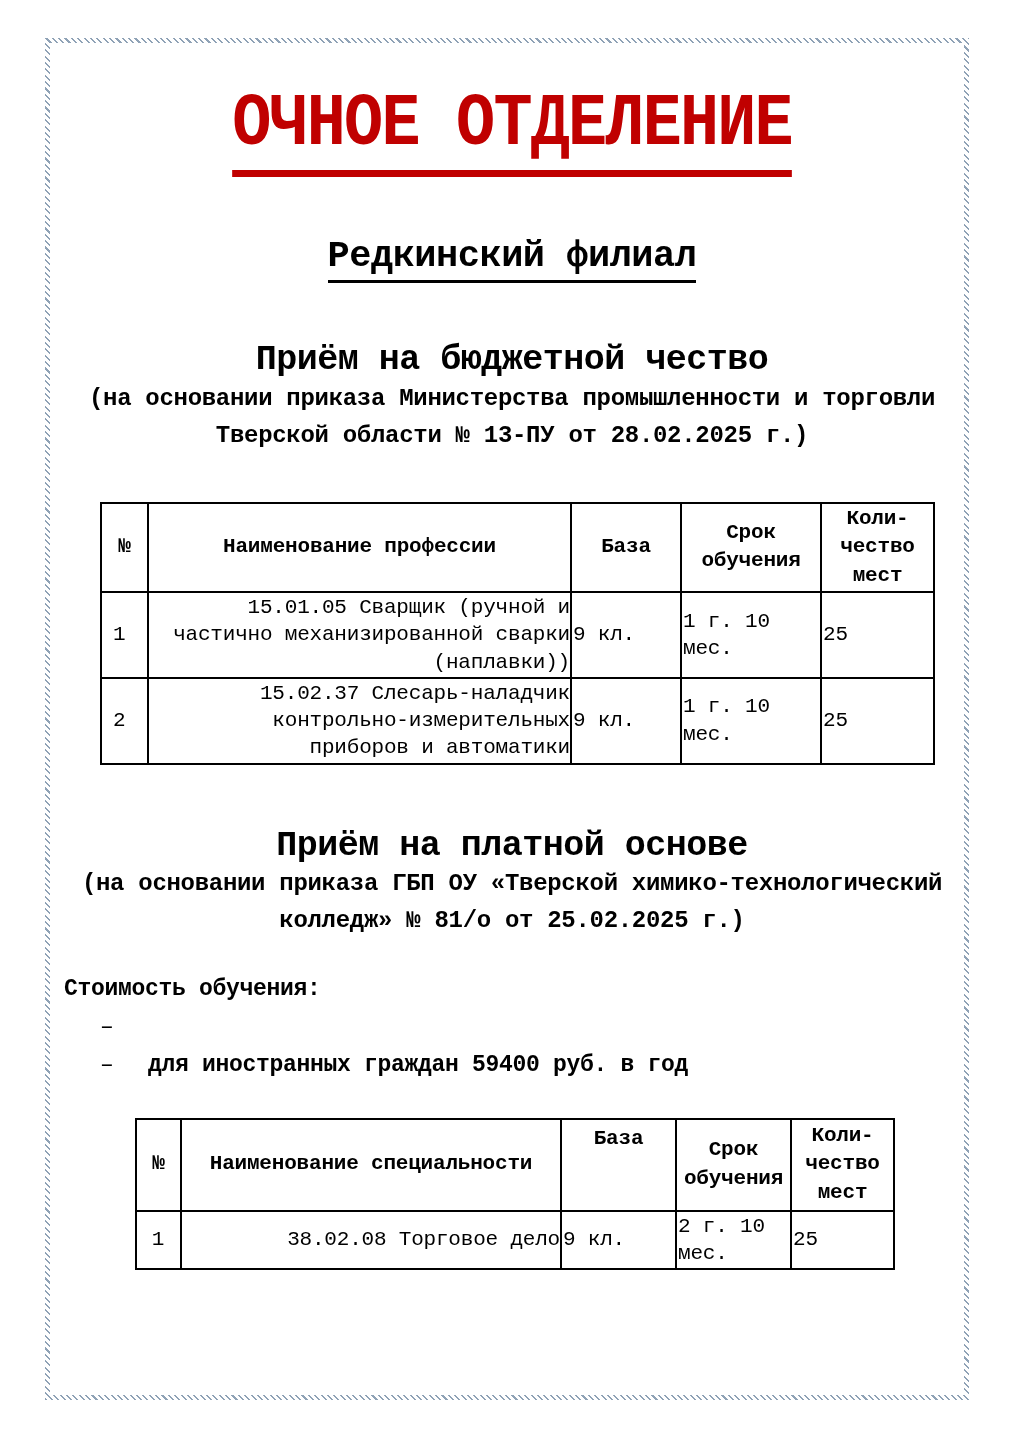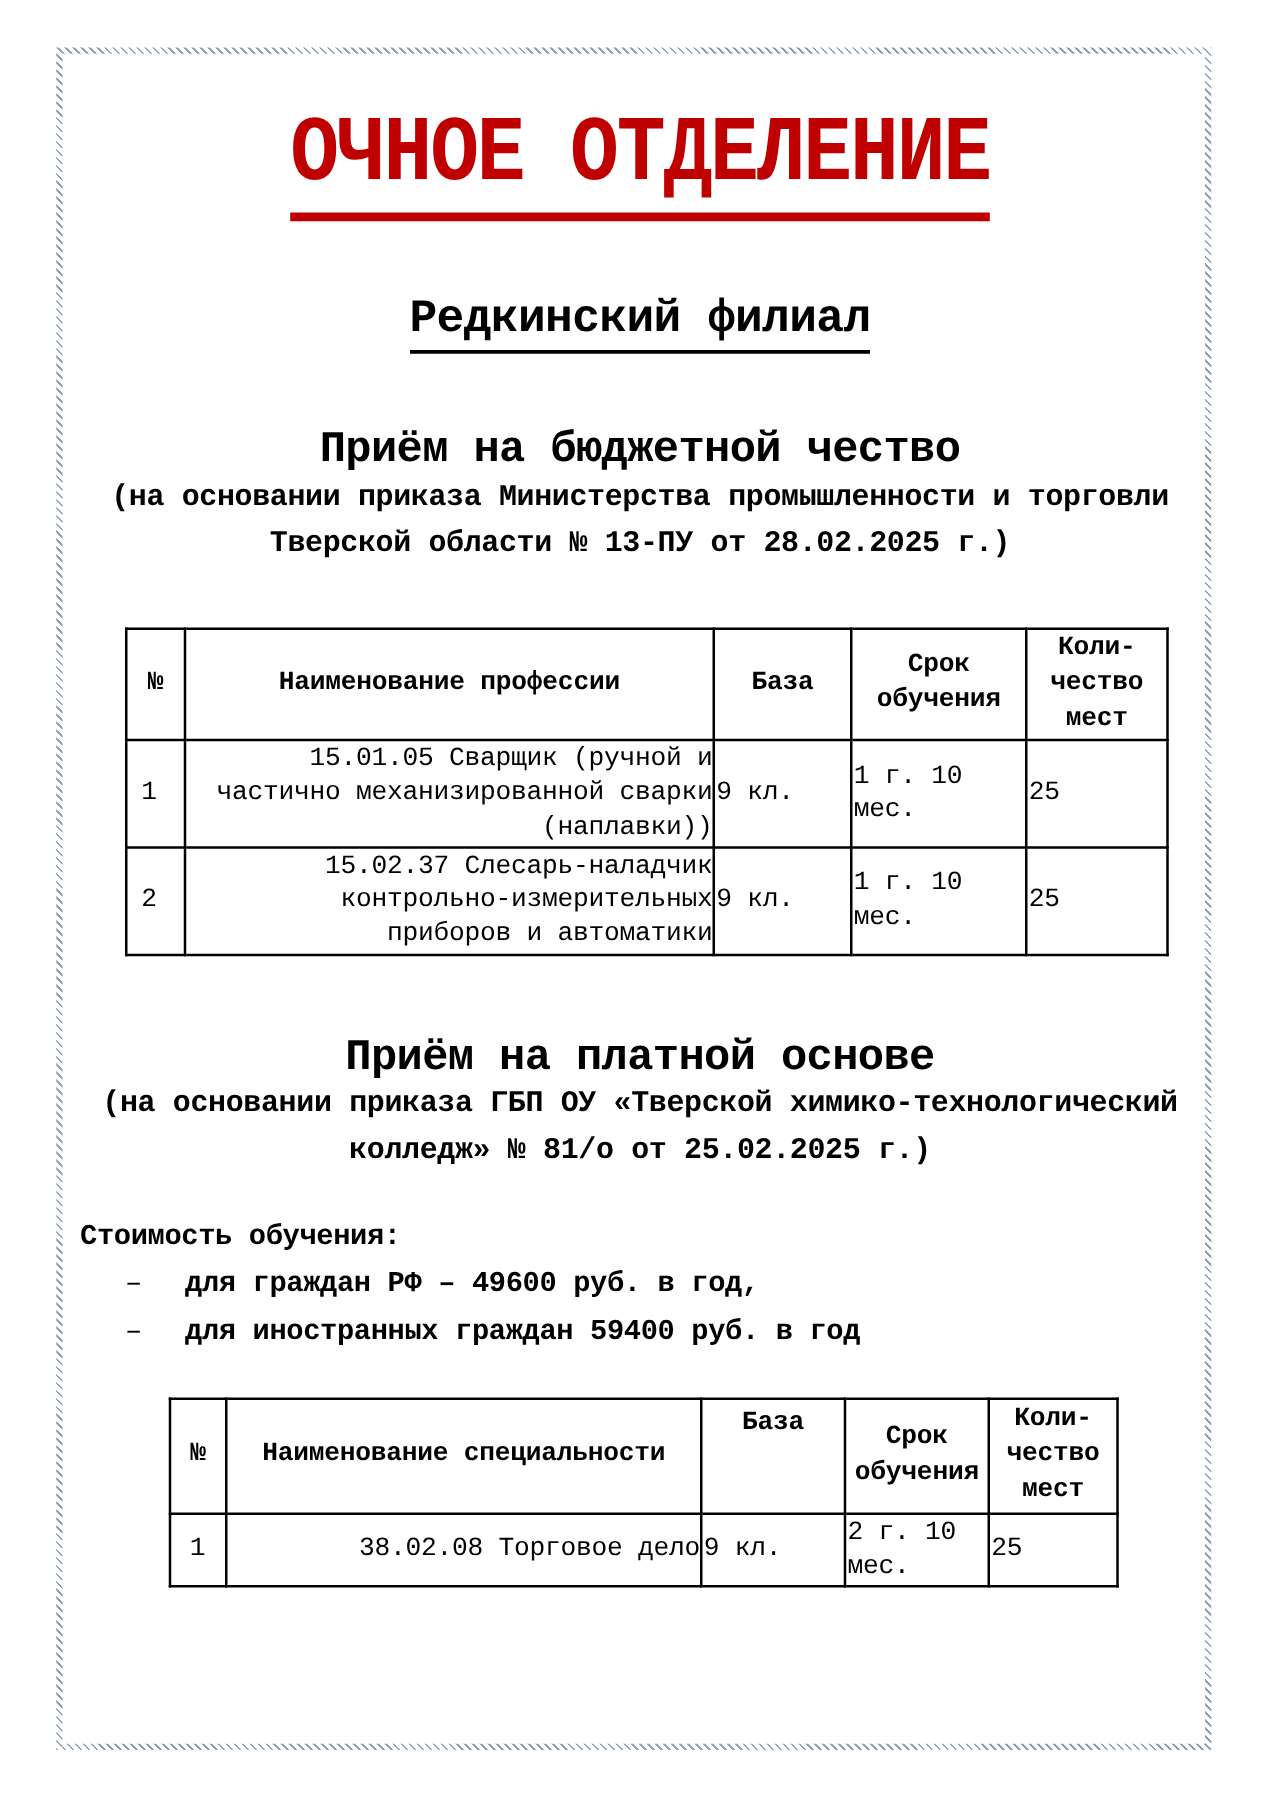--- a/index.html
+++ b/index.html
@@ -218,21 +218,20 @@
     </table>
 
     <div class="section-title paid">Приём на платной основе</div>
     <div class="section-subtitle">(на основании приказа ГБП ОУ «Тверской химико-технологический
 колледж» № 81/о от 25.02.2025 г.)</div>
 
     <div class="cost-block">
       <div class="cost-label">Стоимость обучения:</div>
       <div class="cost-item">
         <span class="dash">–</span>
-        <span>для граждан РФ – 49600 руб. в год,</span>
       </div>
       <div class="cost-item">
         <span class="dash">–</span>
         <span>для иностранных граждан 59400 руб. в год</span>
       </div>
     </div>
 
     <table class="paid-table">
       <colgroup>
         <col class="c-num">

